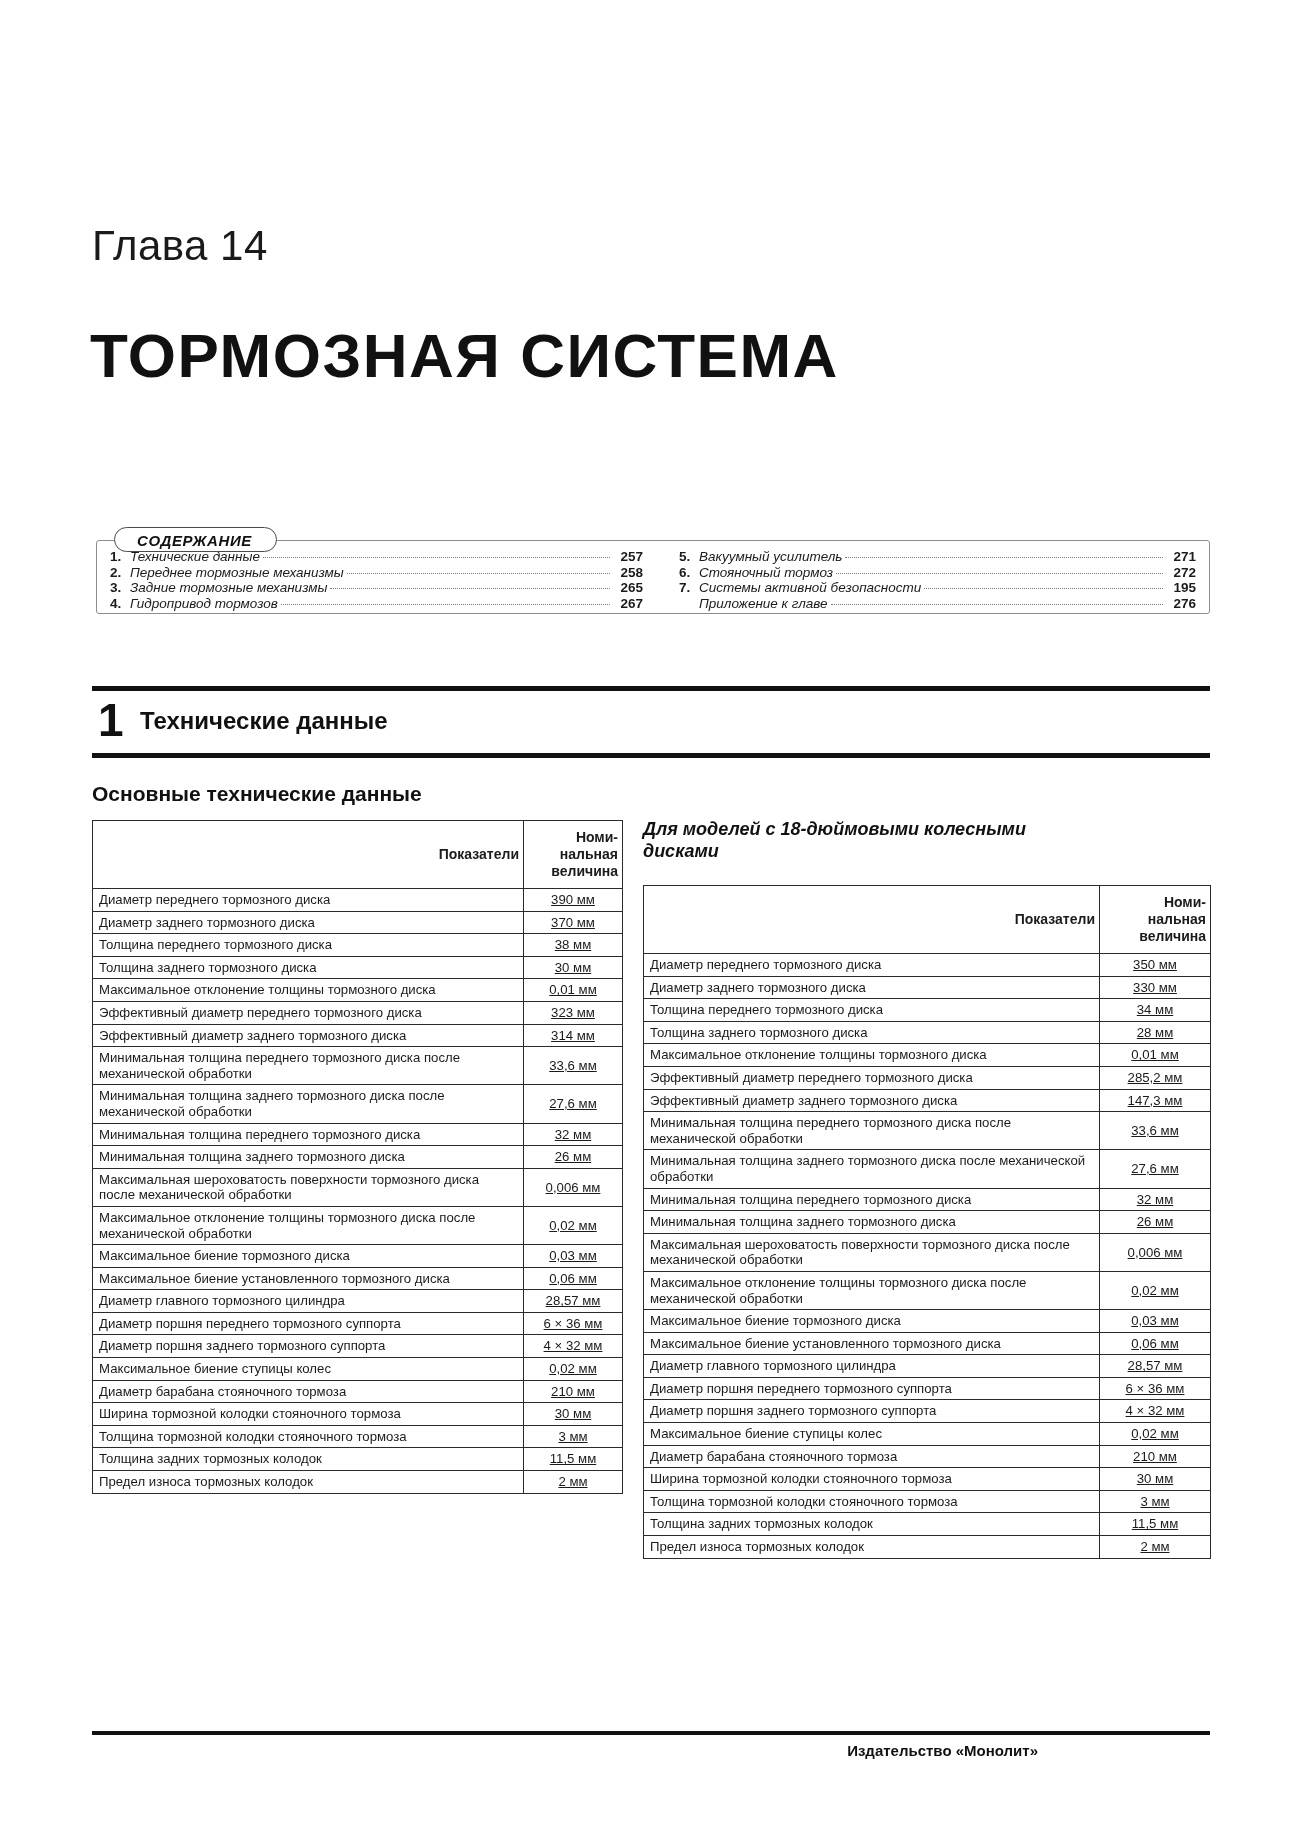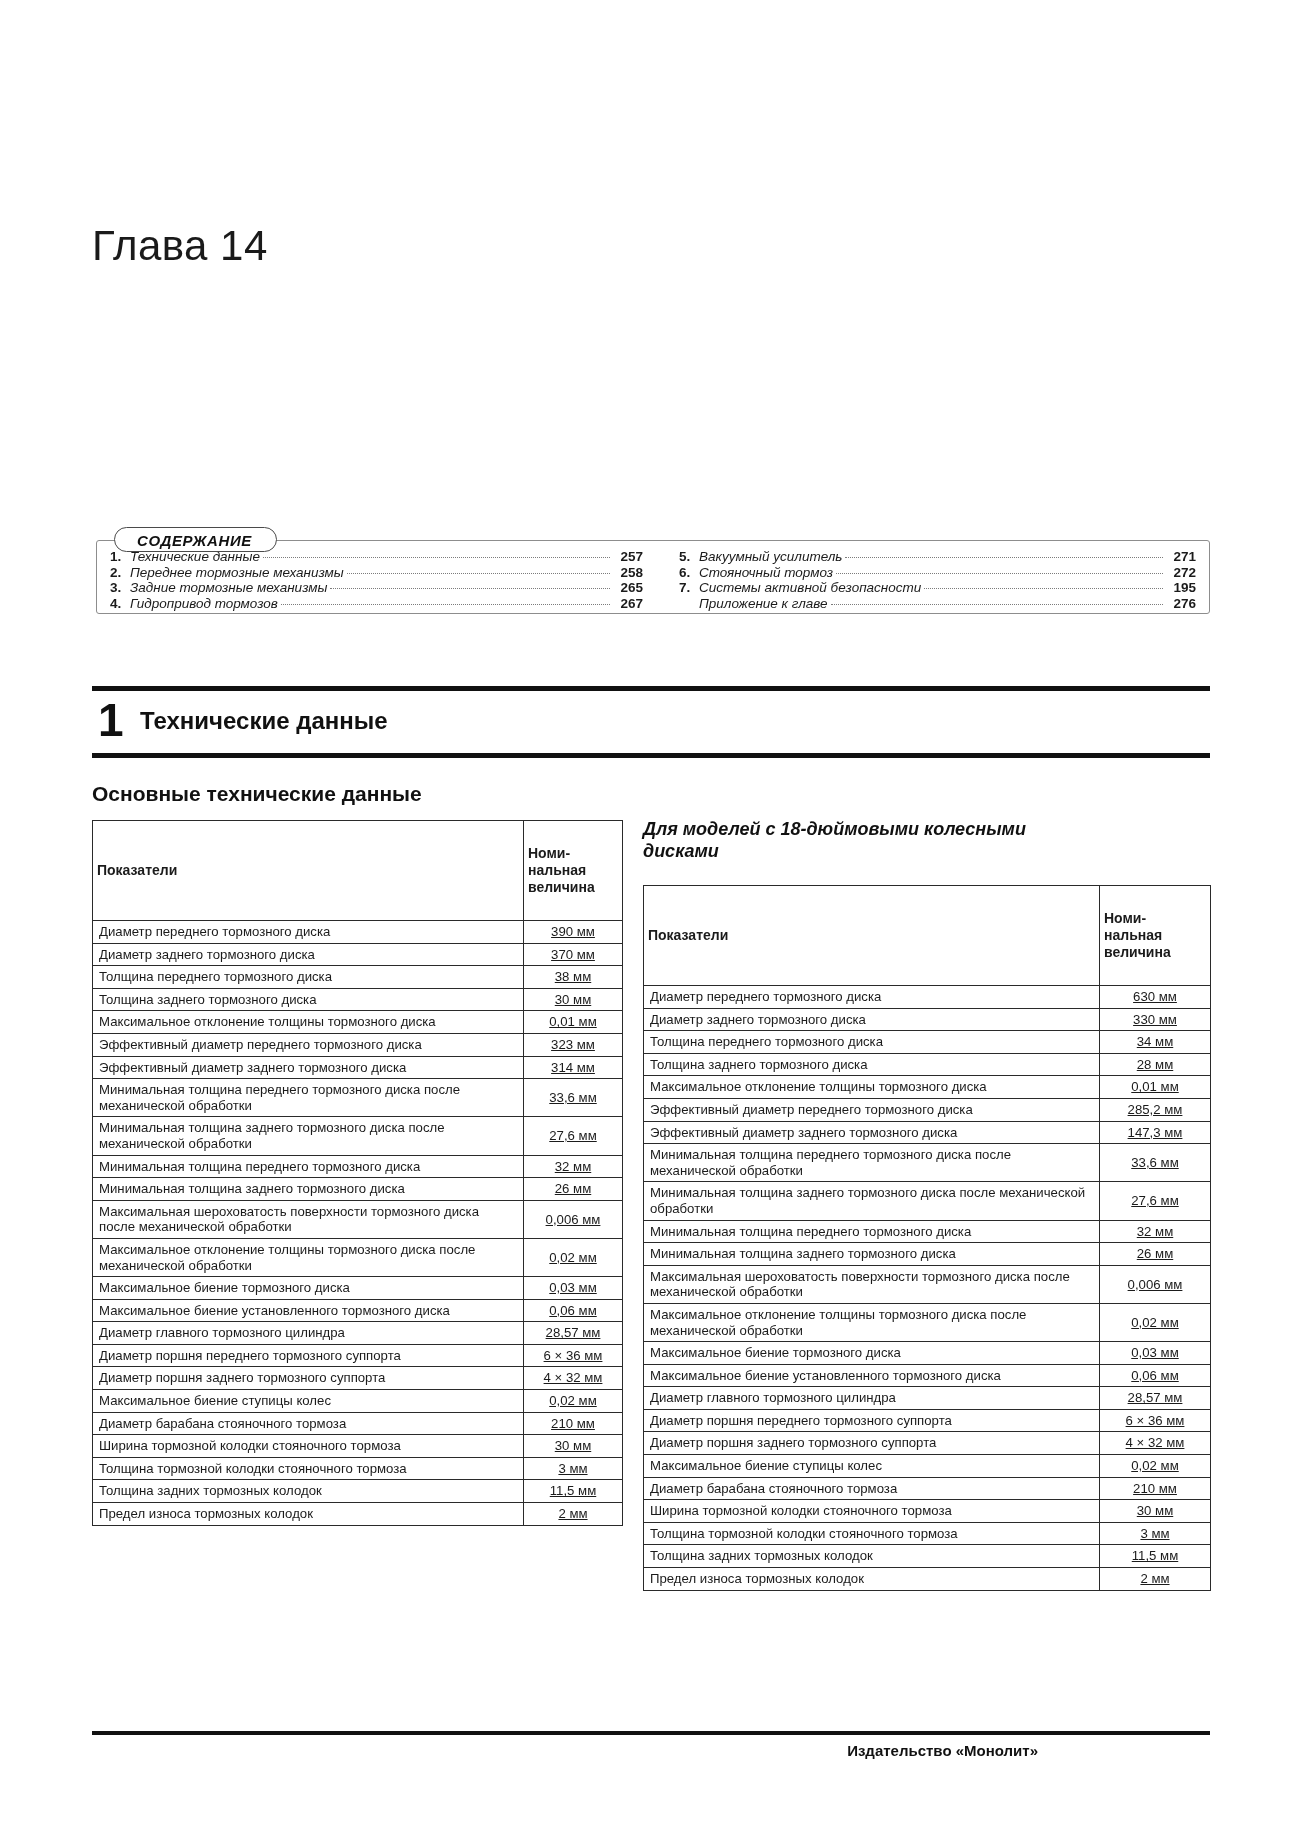--- a/index.html
+++ b/index.html
@@ -209,24 +209,24 @@
     border: 1.3px solid #2a2a2a;
     padding: 3px 6px;
     font-size: 13.2px;
     line-height: 15.6px;
     color: #1b1b1b;
     vertical-align: middle;
     box-sizing: border-box;
   }
   table.spec th {
     font-weight: 700;
-    text-align: left;
+    text-align: right;
     font-size: 14px;
     line-height: 17px;
-    padding: 24px 4px;
+    padding: 8px 4px;
   }
   table.spec td.val {
     text-align: center;
     font-weight: 400;
     white-space: nowrap;
     text-decoration: underline;
   }
   table.spec td.param {
     text-align: left;
   }
@@ -265,20 +265,21 @@
     color: #111;
     white-space: nowrap;
   }
 </style>
 </head>
 <body>
 
 <div class="page">
 
   <div class="chapter-label">Глава 14</div>
+  <div class="chapter-title">ТОРМОЗНАЯ СИСТЕМА</div>
 
   <div class="toc-wrap">
     <div class="toc-box"></div>
     <div class="toc-badge">СОДЕРЖАНИЕ</div>
     <div class="toc-cols">
       <div class="toc-col" id="toc-col-left">
           <div class="toc-row">
             <span class="toc-num">1.</span>
             <span class="toc-name">Технические данные</span>
             <span class="toc-dots"></span>
@@ -469,21 +470,21 @@
         <th>
           <span>Номи-</span><br>
           <span>нальная</span><br>
           <span>величина</span>
         </th>
       </tr>
     </thead>
     <tbody id="right-table-body">
         <tr>
           <td class="param">Диаметр переднего тормозного диска</td>
-          <td class="val">630 мм</td>
+          <td class="val">350 мм</td>
         </tr>
         <tr>
           <td class="param">Диаметр заднего тормозного диска</td>
           <td class="val">330 мм</td>
         </tr>
         <tr>
           <td class="param">Толщина переднего тормозного диска</td>
           <td class="val">34 мм</td>
         </tr>
         <tr>

